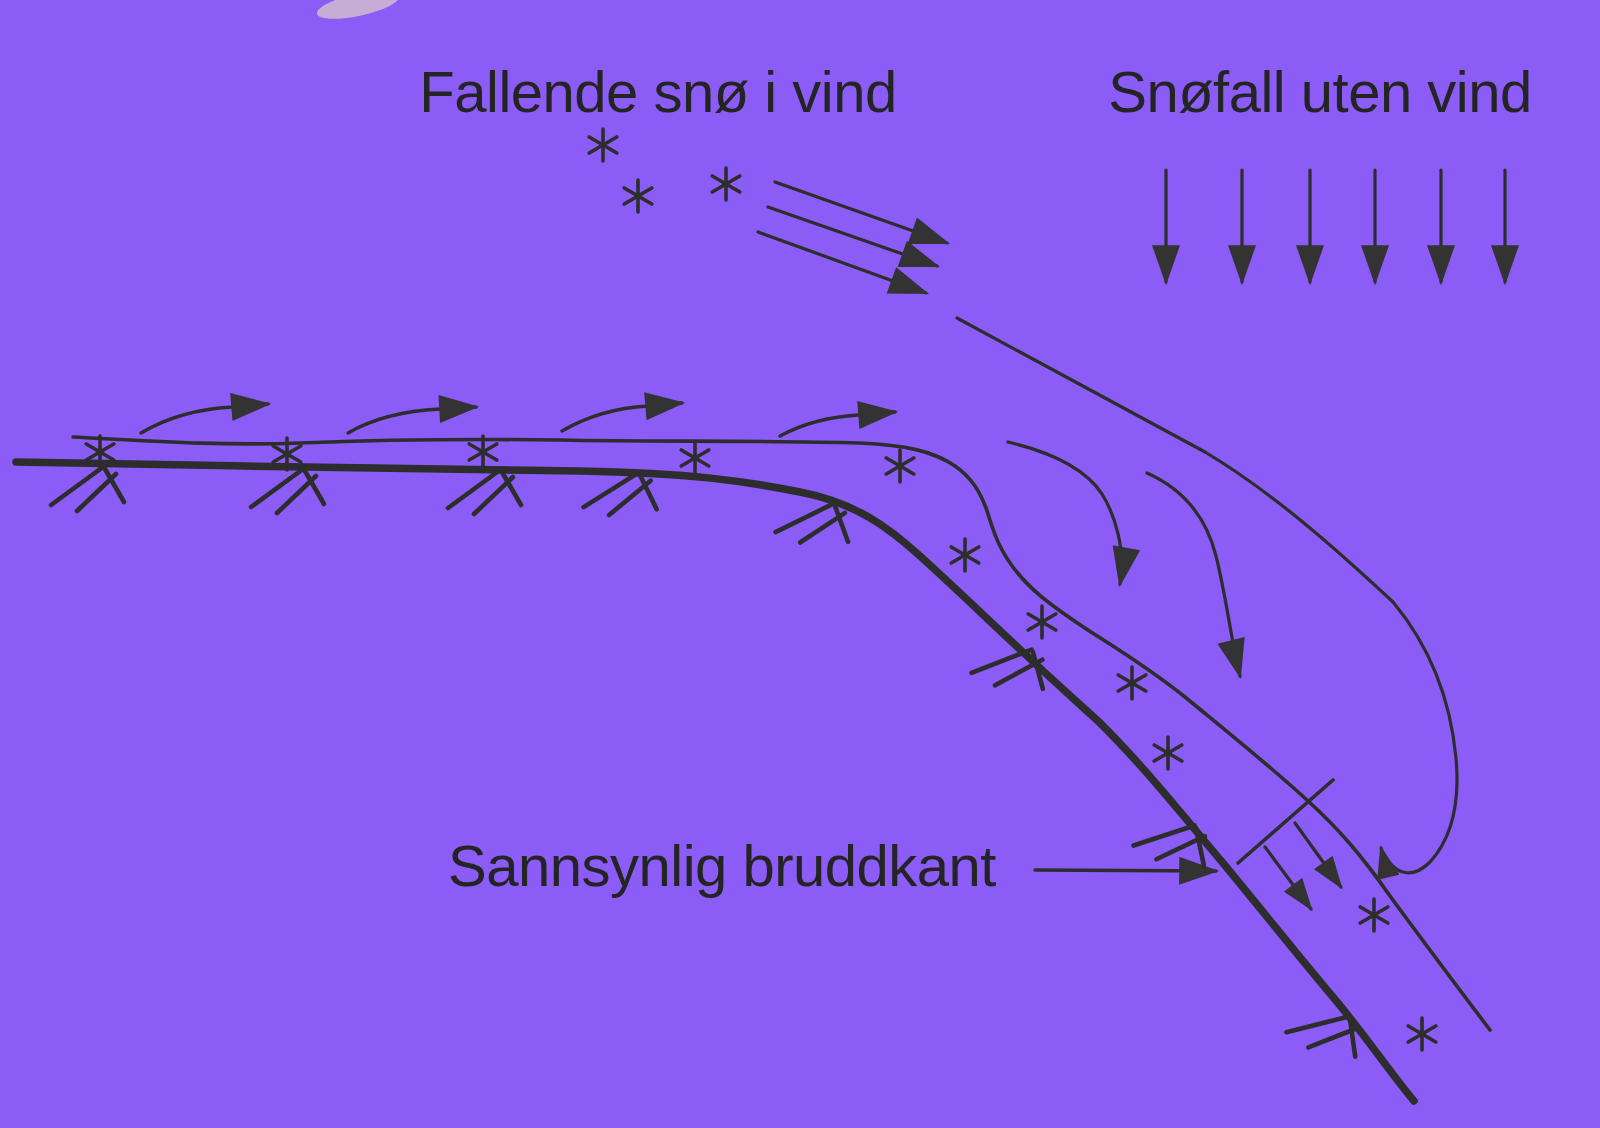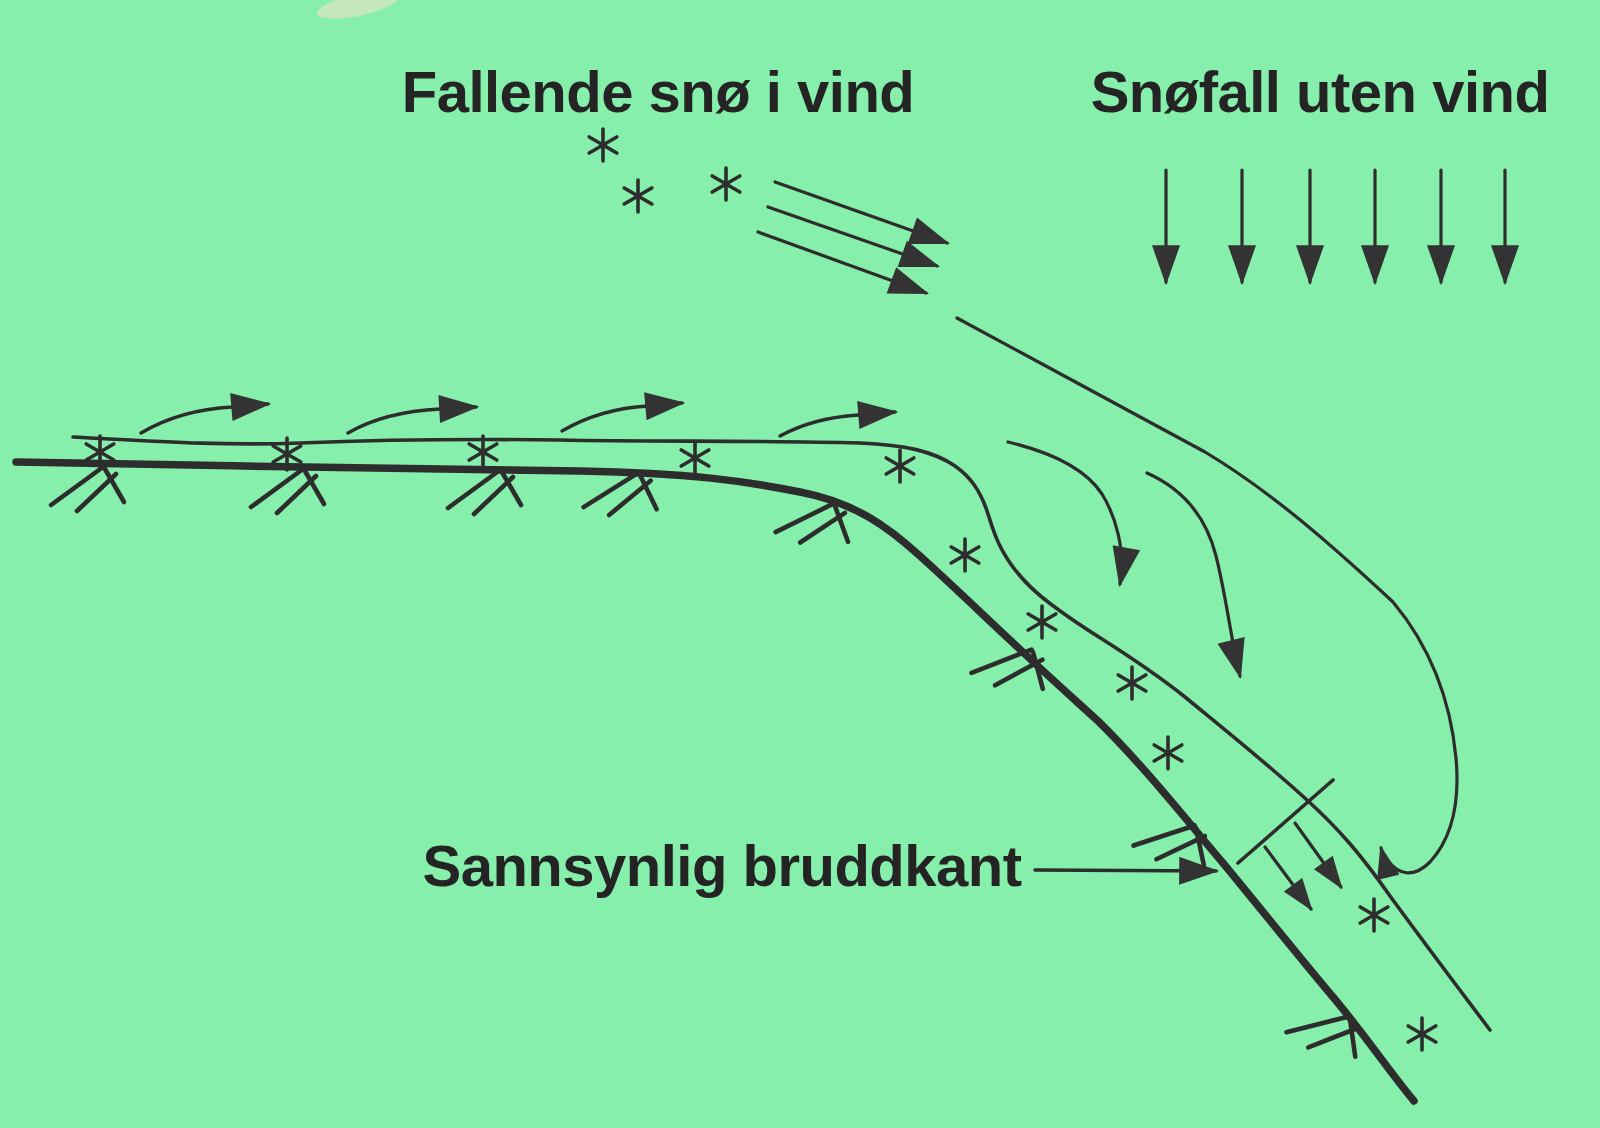--- a/index.html
+++ b/index.html
@@ -1,22 +1,21 @@
 <!DOCTYPE html>
 <html><head>
 <meta charset="utf-8">
 <style>
   html,body{margin:0;padding:0;background:#ffffff;}
   .page{
     position:relative;
     width:1600px;height:1128px;
-    background:#86efac;
+    background:#8b5cf6;
     overflow:hidden;
     font-family:"Liberation Sans", sans-serif;
-    font-weight:bold;
   }
   svg{display:block;}
   .label{
     font-family:"Liberation Sans", sans-serif;
     font-size:58px;
     letter-spacing:-0.5px;
   }
 </style>
 </head>
 <body>

